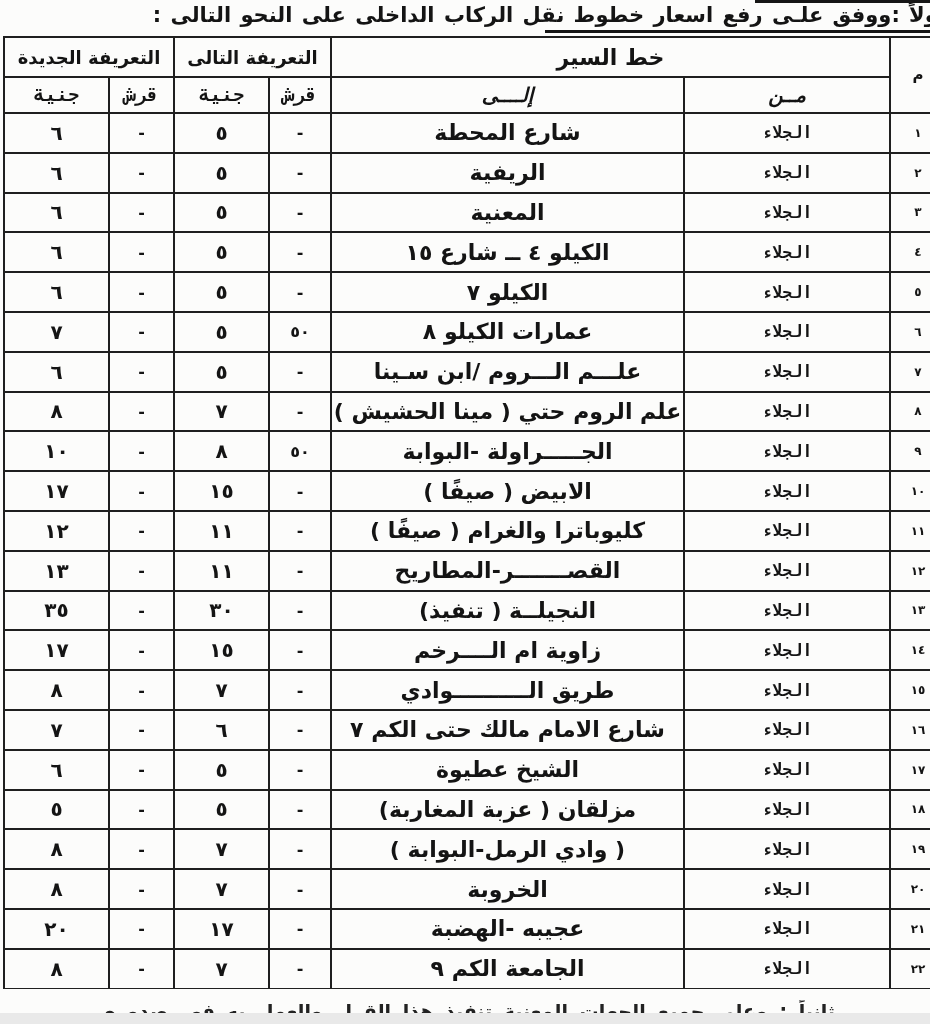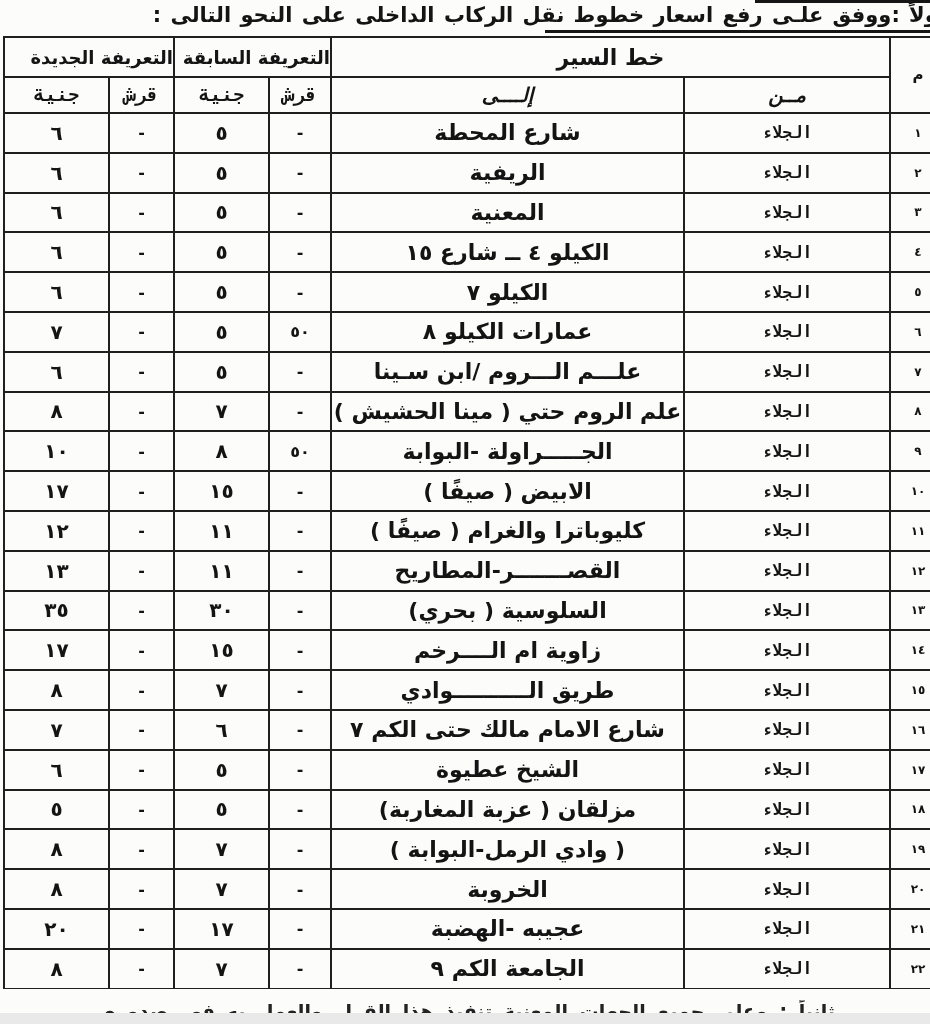--- a/index.html
+++ b/index.html
@@ -54,21 +54,21 @@
     font-weight: bold;
     color: #141414;
     overflow: hidden;
     white-space: nowrap;
   }
   tr.hrow1 { height: 40px; }
   tr.hrow2 { height: 36px; }
   .fare-table tbody tr { height: 39.8px; }
   th.h-index   { font-size: 15px; }
   th.h-route   { font-size: 22px; }
-  th.h-tariff  { font-size: 18px; text-align: right; }
+  th.h-tariff  { font-size: 18px; }
   th.h-fromto  { font-size: 20px; font-style: italic; }
   th.h-unit    { font-size: 19px; font-family: Liberation Mono, monospace; }
   td.c-no      { font-size: 12px; }
   td.c-from    { font-size: 17px; font-family: Liberation Mono, monospace; }
   td.c-to      { font-size: 22px; }
   td.c-qirsh   { font-size: 16px; }
   td.c-geneh   { font-size: 20px; }
   .footer-note {
     position: absolute;
     top: 1000px; left: 95px;
@@ -103,21 +103,21 @@
         <col style="width:353px">
       <col style="width:62px">
         <col style="width:95px">
         <col style="width:65px">
         <col style="width:105px">
     </colgroup>
     <thead>
       <tr class="hrow1">
         <th class="h-index" rowspan="2">م</th>
         <th class="h-route" colspan="2">خط السير</th>
-        <th class="h-tariff" colspan="2">التعريفة السابقة</th>
+        <th class="h-tariff" colspan="2">التعريفة التالى</th>
         <th class="h-tariff" colspan="2">التعريفة الجديدة</th>
       </tr>
       <tr class="hrow2">
         <th class="h-fromto">مــن</th>
         <th class="h-fromto">إلــــى</th>
         <th class="h-unit">قرش</th>
         <th class="h-unit">جنية</th>
         <th class="h-unit">قرش</th>
         <th class="h-unit">جنية</th>
       </tr>
@@ -227,21 +227,21 @@
     <td class="c-from">الجلاء</td>
     <td class="c-to">القصـــــــر-المطاريح</td>
     <td class="c-qirsh">-</td>
     <td class="c-geneh">١١</td>
     <td class="c-qirsh">-</td>
     <td class="c-geneh">١٣</td>
   </tr>
         <tr>
     <td class="c-no">١٣</td>
     <td class="c-from">الجلاء</td>
-    <td class="c-to">السلوسية ( بحري)</td>
+    <td class="c-to">النجيلــة ( تنفيذ)</td>
     <td class="c-qirsh">-</td>
     <td class="c-geneh">٣٠</td>
     <td class="c-qirsh">-</td>
     <td class="c-geneh">٣٥</td>
   </tr>
         <tr>
     <td class="c-no">١٤</td>
     <td class="c-from">الجلاء</td>
     <td class="c-to">زاوية ام الــــرخم</td>
     <td class="c-qirsh">-</td>

